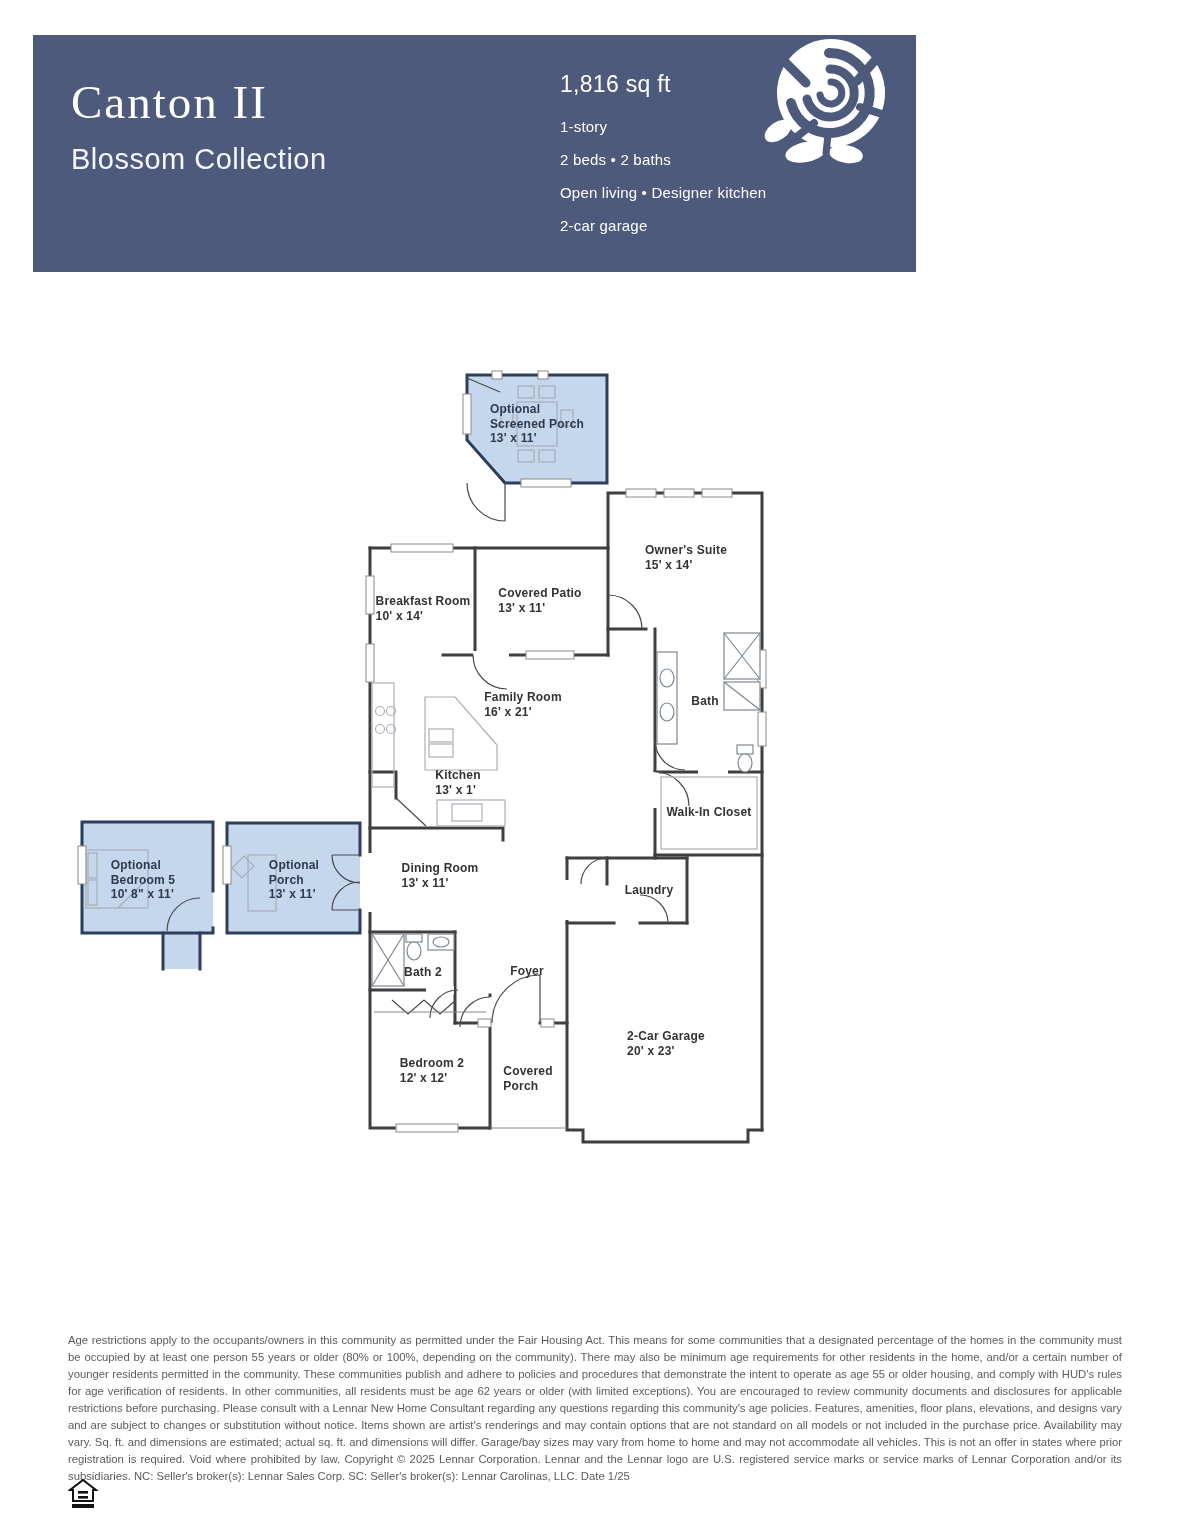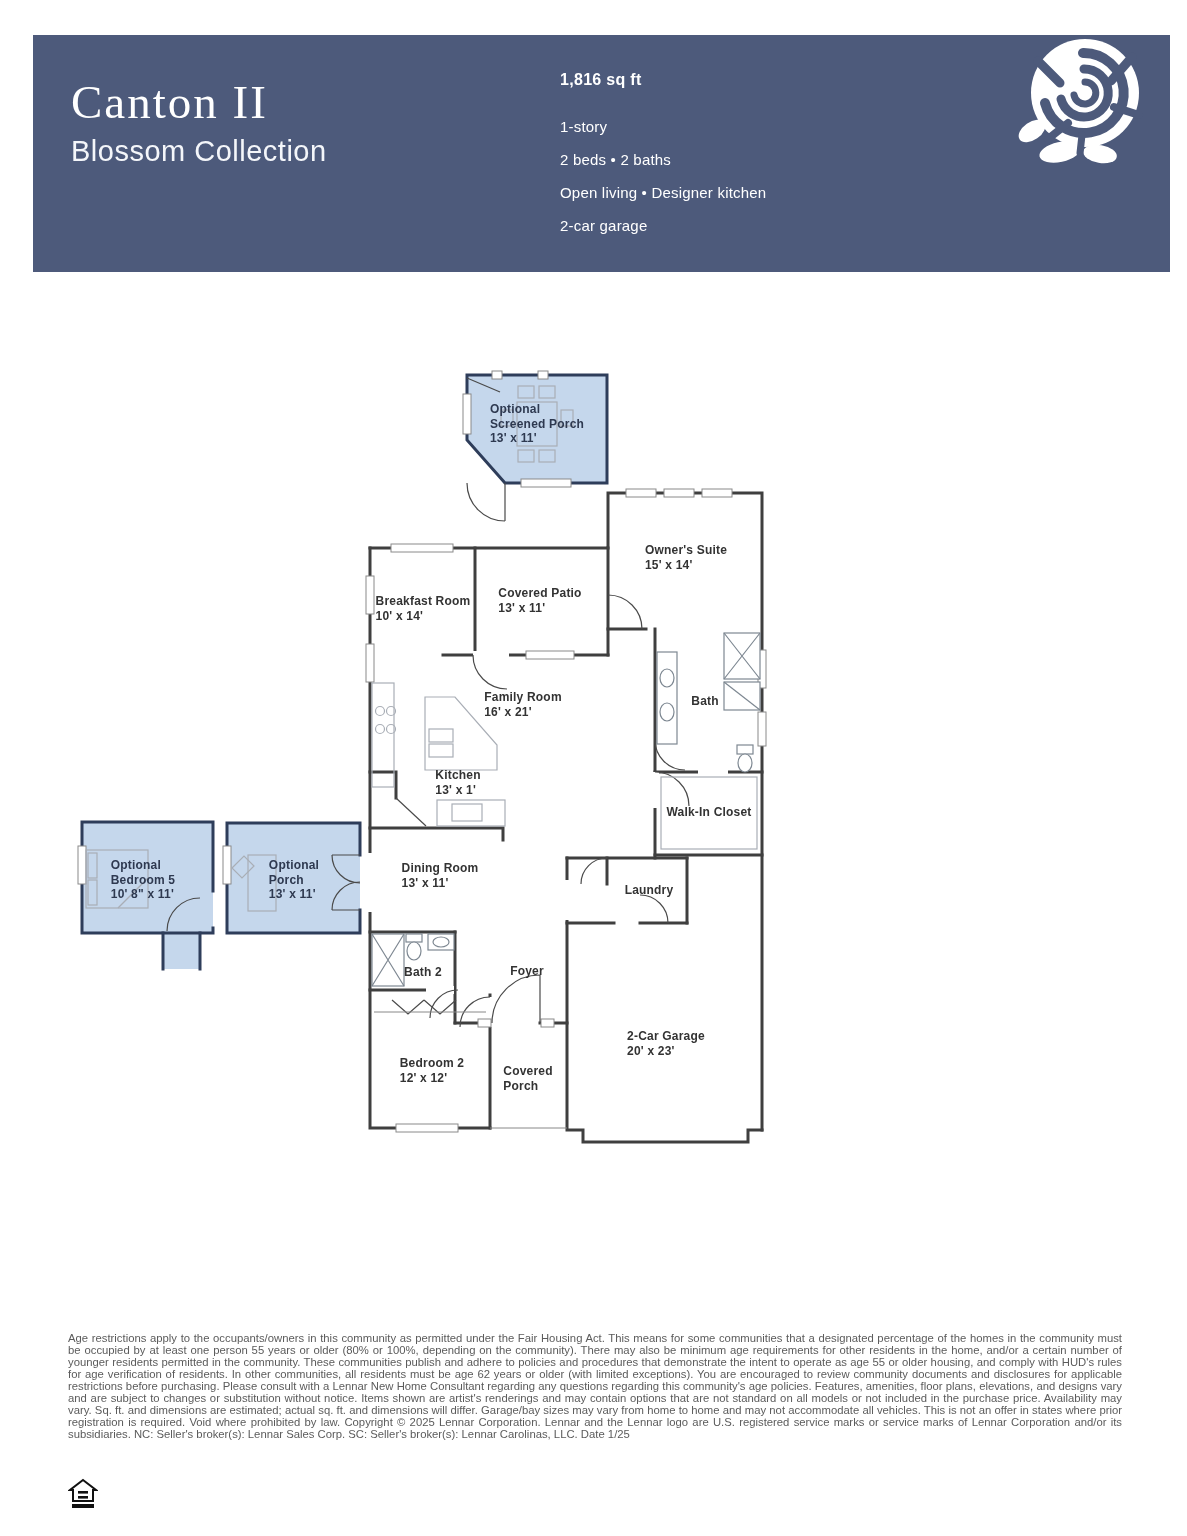--- a/index.html
+++ b/index.html
@@ -1,43 +1,43 @@
 <!DOCTYPE html>
 <html><head>
 <meta charset="utf-8">
 <style>
   html,body{margin:0;padding:0;background:#fff;}
   #page{position:relative;width:1187px;height:1536px;background:#ffffff;overflow:hidden;
         font-family:"Liberation Sans",sans-serif;}
 
   
-  .banner{position:absolute;left:33px;top:35px;width:1137px;height:237px;
+  .banner{position:absolute;left:33px;top:35px;width:883px;height:237px;
           background:#4d5a7b;overflow:hidden;}
   .plan-title{position:absolute;left:38px;top:40px;color:#ffffff;
               font-family:"Liberation Serif",serif;font-size:47px;letter-spacing:2px;}
-  .collection{position:absolute;left:38px;top:100px;color:#f4f6fa;font-size:29px;
+  .collection{position:absolute;left:38px;top:108px;color:#f4f6fa;font-size:29px;
               letter-spacing:0.5px;font-weight:400;}
   .specs{position:absolute;left:527px;top:36px;color:#ffffff;}
-  .sqft{font-size:16px;font-weight:bold;letter-spacing:0.3px;}
+  .sqft{font-size:23px;font-weight:normal;letter-spacing:0.3px;}
   .spec-line{position:absolute;left:0;font-size:15px;white-space:nowrap;letter-spacing:0.2px;}
   .rose{position:absolute;right:18px;top:0;}
 
   
   .plan-svg{position:absolute;left:0;top:0;}
   .rlabel{position:absolute;transform:translate(-50%,-50%);text-align:left;
           font-size:12px;font-weight:bold;color:#333;line-height:1.22;
           letter-spacing:0.2px;white-space:nowrap;}
   .rlabel.opt{color:#2e3950;}
 
   
   .contact{position:absolute;left:68px;top:1297px;font-size:22px;color:#3d3d3d;
            letter-spacing:0.4px;}
   .contact .sep{color:#9a9a9a;padding:0 10px;font-weight:300;}
   .legal{position:absolute;left:68px;top:1332px;width:1054px;font-size:11.3px;
-         line-height:12px;color:#5b5b5b;text-align:justify;}
+         line-height:17px;color:#5b5b5b;text-align:justify;}
   .eho{position:absolute;left:68px;top:1478px;}
 </style>
 </head>
 <body>
 
 <div id="page">
 
   <div class="banner">
     <div class="plan-title">Canton II</div>
     <div class="collection">Blossom Collection</div>

